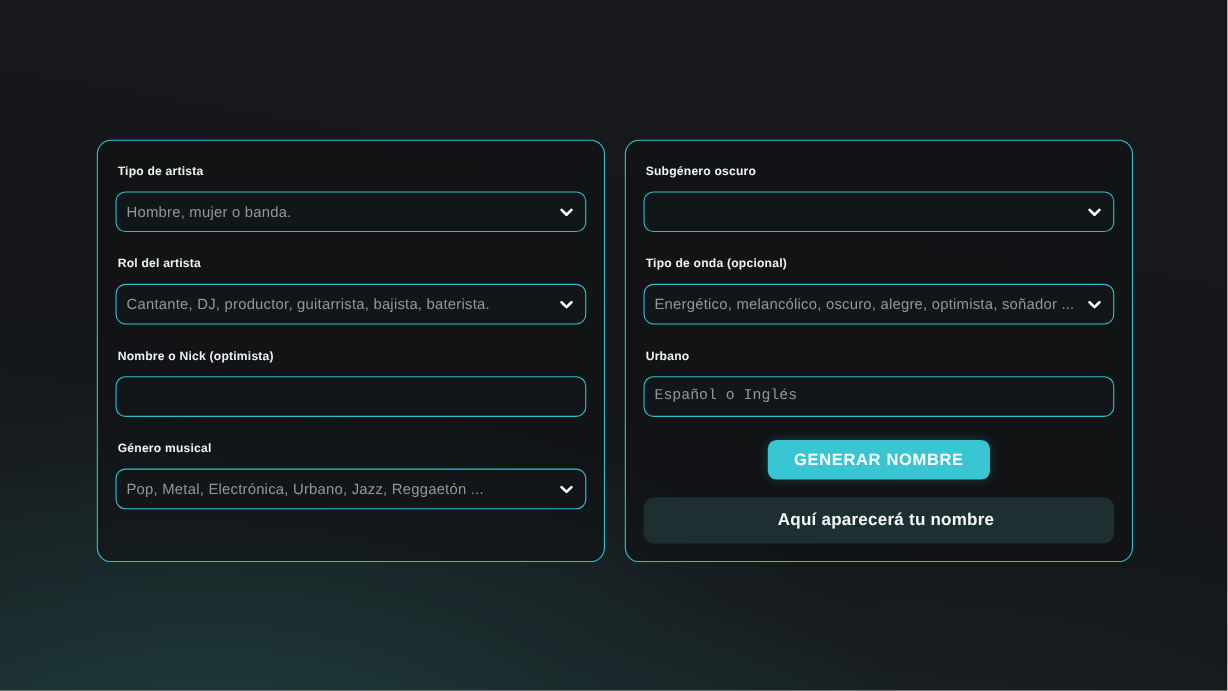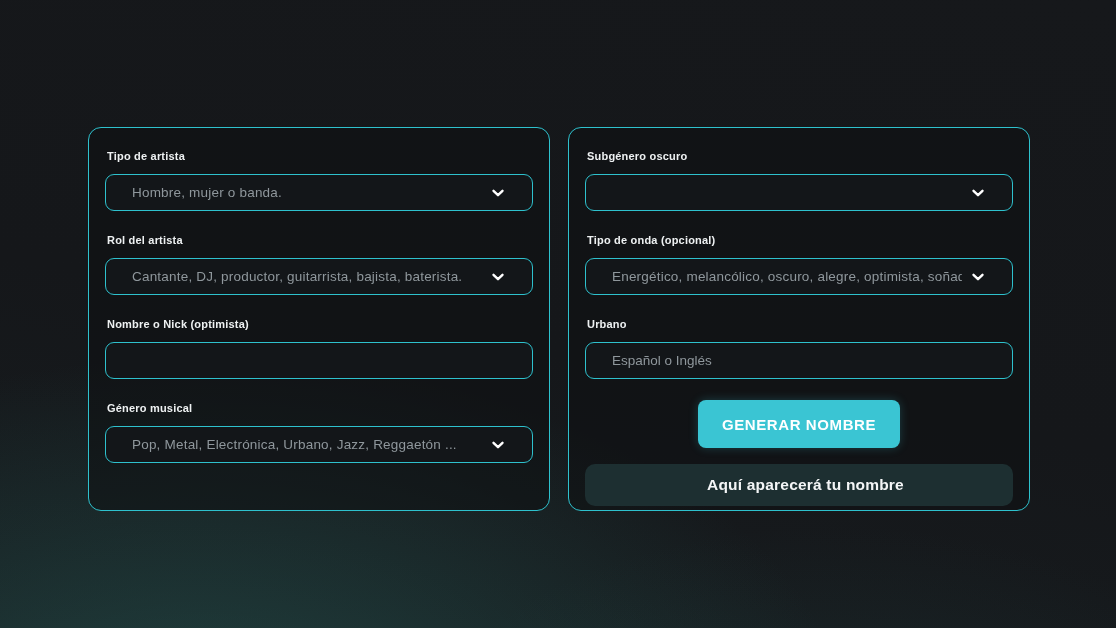--- a/index.html
+++ b/index.html
@@ -48,48 +48,48 @@
   }
   .field {
     box-sizing: border-box;
     width: 100%;
     height: 37px;
     border: 1.5px solid #2ec1cd;
     border-radius: 9px;
     background: #131619;
     display: flex;
     align-items: center;
-    padding: 0 26px;
+    padding: 0 9px;
     gap: 8px;
   }
   .field .ph {
     color: #8f979c;
     font-size: 13.5px;
     letter-spacing: 0.2px;
     white-space: nowrap;
     overflow: hidden;
     flex: 1;
   }
   .field .chev {
     flex: 0 0 auto;
     display: flex;
     align-items: center;
   }
   input.field {
     display: block;
     color: #dfe3e5;
     font-size: 13.5px;
-    font-family: Liberation Sans, sans-serif;
+    font-family: Liberation Mono, monospace;
     outline: none;
   }
   input.field::placeholder { color: #8f979c; opacity: 1; }
   .generate-btn {
     display: block;
     margin: 21px auto 0 auto;
-    height: 48px;
+    height: 36px;
     padding: 0 24px;
     background: #3ac5d3;
     color: #ffffff;
     font-family: "Liberation Sans", "DejaVu Sans", sans-serif;
     font-size: 15px;
     font-weight: 700;
     letter-spacing: 0.6px;
     border: none;
     border-radius: 8px;
     cursor: pointer;

